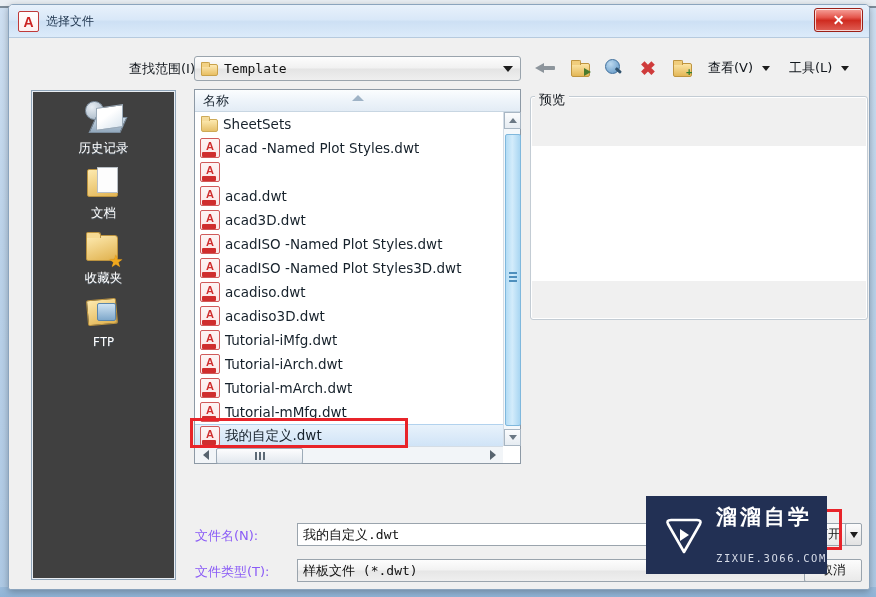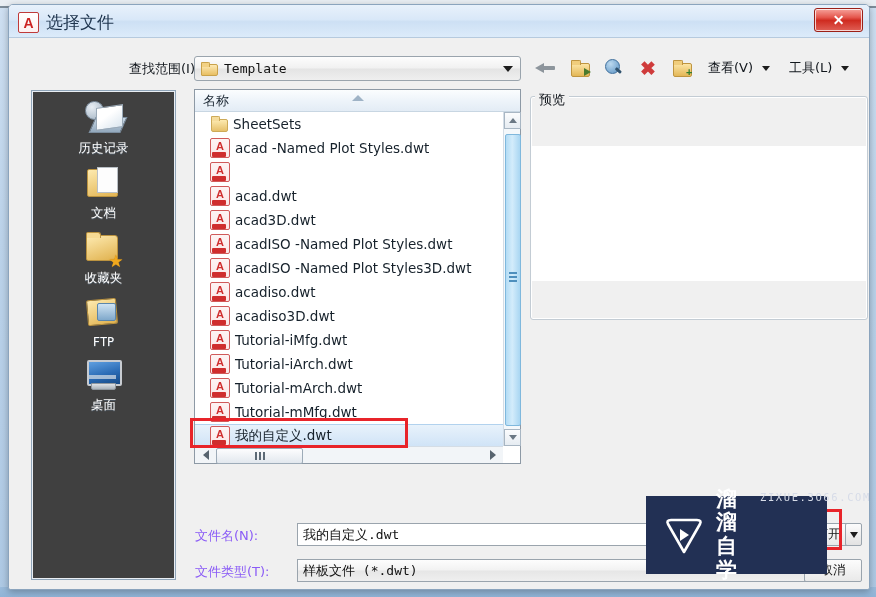--- a/index.html
+++ b/index.html
@@ -37,21 +37,21 @@
     box-sizing:border-box;
   }
   .title-left{position:absolute;left:9px;top:6px;display:flex;align-items:center;gap:7px;}
   .acad-logo{
     width:19px;height:19px;border:1px solid #bf3a3a;border-radius:2px;
     background:linear-gradient(180deg,#fff 0%,#fdf0f0 100%);
     display:flex;align-items:center;justify-content:center;
     font-weight:bold;font-size:14px;color:#cc2222;line-height:1;
     font-family:"Liberation Sans",sans-serif;
   }
-  .title-text{font-size:17px;color:#20364f;font-family:"DejaVu Sans","Liberation Sans",sans-serif;}
+  .title-text{font-size:12px;color:#20364f;font-family:"DejaVu Sans","Liberation Sans",sans-serif;}
   .close-btn{
     position:absolute;right:6px;top:3px;width:47px;height:22px;
     background:linear-gradient(180deg,#f6a39c 0%,#e5574d 38%,#cf2b20 52%,#e06056 100%);
     border:1px solid #9b2018;border-radius:3px;
     box-shadow:0 0 0 1px rgba(255,255,255,.75) inset;
     color:#fff;font-size:14px;font-weight:bold;
     display:flex;align-items:center;justify-content:center;
     font-family:"Liberation Sans",sans-serif;
     cursor:pointer;
   }
@@ -149,21 +149,21 @@
   .list-header{
     position:absolute;left:0;top:0;width:100%;height:22px;
     background:linear-gradient(180deg,#fbfdfe 0%,#eef4fa 50%,#e3ecf5 100%);
     border-bottom:1px solid #c8d6e2;box-sizing:border-box;
     display:flex;align-items:center;cursor:pointer;
   }
   .list-header-text{margin-left:8px;font-size:13px;color:#1b2733;font-family:"DejaVu Sans","Liberation Sans",sans-serif;}
   .sort-tri{position:absolute;left:157px;top:5px;width:0;height:0;
     border-left:6px solid transparent;border-right:6px solid transparent;border-bottom:6px solid #9fb3c6;}
   .list-items{position:absolute;left:0;top:22px;right:17px;bottom:17px;overflow:hidden;}
-  .fi{height:24px;display:flex;align-items:center;padding-left:15px;cursor:pointer;box-sizing:border-box;}
+  .fi{height:24px;display:flex;align-items:center;padding-left:5px;cursor:pointer;box-sizing:border-box;}
   .fi.selected{background:linear-gradient(180deg,#e8f2fb,#cfe3f7);border-top:1px solid #b2d2ee;border-bottom:1px solid #b2d2ee;width:100%;}
   .fi-ico{width:18px;height:18px;flex:none;position:relative;margin-right:5px;}
   .fi-ico.folder:before{content:"";position:absolute;left:1px;top:4px;width:15px;height:11px;
     background:linear-gradient(180deg,#fdeab0,#e6c06a);border:1px solid #cdaa58;border-radius:1px 2px 2px 2px;}
   .fi-ico.folder:after{content:"";position:absolute;left:1px;top:1px;width:7px;height:4px;background:#f5dc9c;border:1px solid #cdaa58;border-bottom:none;border-radius:1px 2px 0 0;}
   .fi-ico.dwt{
     background:linear-gradient(180deg,#fdf4f4 0%,#fbe7e7 100%);
     border:1px solid #d05a5a;border-radius:2px;
     display:flex;align-items:center;justify-content:center;
   }
@@ -241,21 +241,21 @@
   .anno-file{left:190px;top:418px;width:218px;height:30px;}
   .anno-btn{left:818px;top:509px;width:24px;height:41px;}
 
   
   .watermark{
     position:absolute;left:646px;top:496px;width:181px;height:78px;
     background:#223054;z-index:60;display:flex;align-items:center;gap:11px;padding-left:17px;box-sizing:border-box;
   }
   .wm-logo{width:42px;height:42px;position:relative;flex:none;}
   .wm-logo svg{display:block;}
-  .wm-textcol{display:flex;gap:20px;}
+  .wm-textcol{display:flex;flex-direction:column;gap:20px;}
   .wm-title{font-size:21px;color:#fff;letter-spacing:3px;line-height:1.12;font-family:"DejaVu Sans","Liberation Sans",sans-serif;font-weight:bold;}
   .wm-sub{font-size:10.5px;color:#d7dce8;letter-spacing:1.6px;margin-top:3px;font-family:"DejaVu Sans Mono","Liberation Mono",monospace;}
 </style>
 </head>
 <body>
 
 <div class="backdrop">
   <div class="bd-topstrip"></div>
   <div class="bd-line"></div>
   <div class="bd-blurfolder"></div>
@@ -329,26 +329,20 @@
           <i class="ic-fav-star">★</i>
         </div>
       <div class="place-label">收藏夹</div>
     </div>
     <div class="place">
       <div class="place-ico ic-ftp">
           <i class="ic-ftp-dot"></i>
         </div>
       <div class="place-label ftp">FTP</div>
     </div>
-    <div class="place">
-      <div class="place-ico ic-desk">
-          <i class="ic-desk-bar"></i>
-        </div>
-      <div class="place-label">桌面</div>
-    </div>
   </div>
 
   <div class="filelist-wrap">
     <div class="list-header">
       <span class="list-header-text">名称</span>
       <span class="sort-tri"></span>
     </div>
     <div class="list-items" id="list-items">
         <div class="fi">
           <span class="fi-ico folder"></span>

